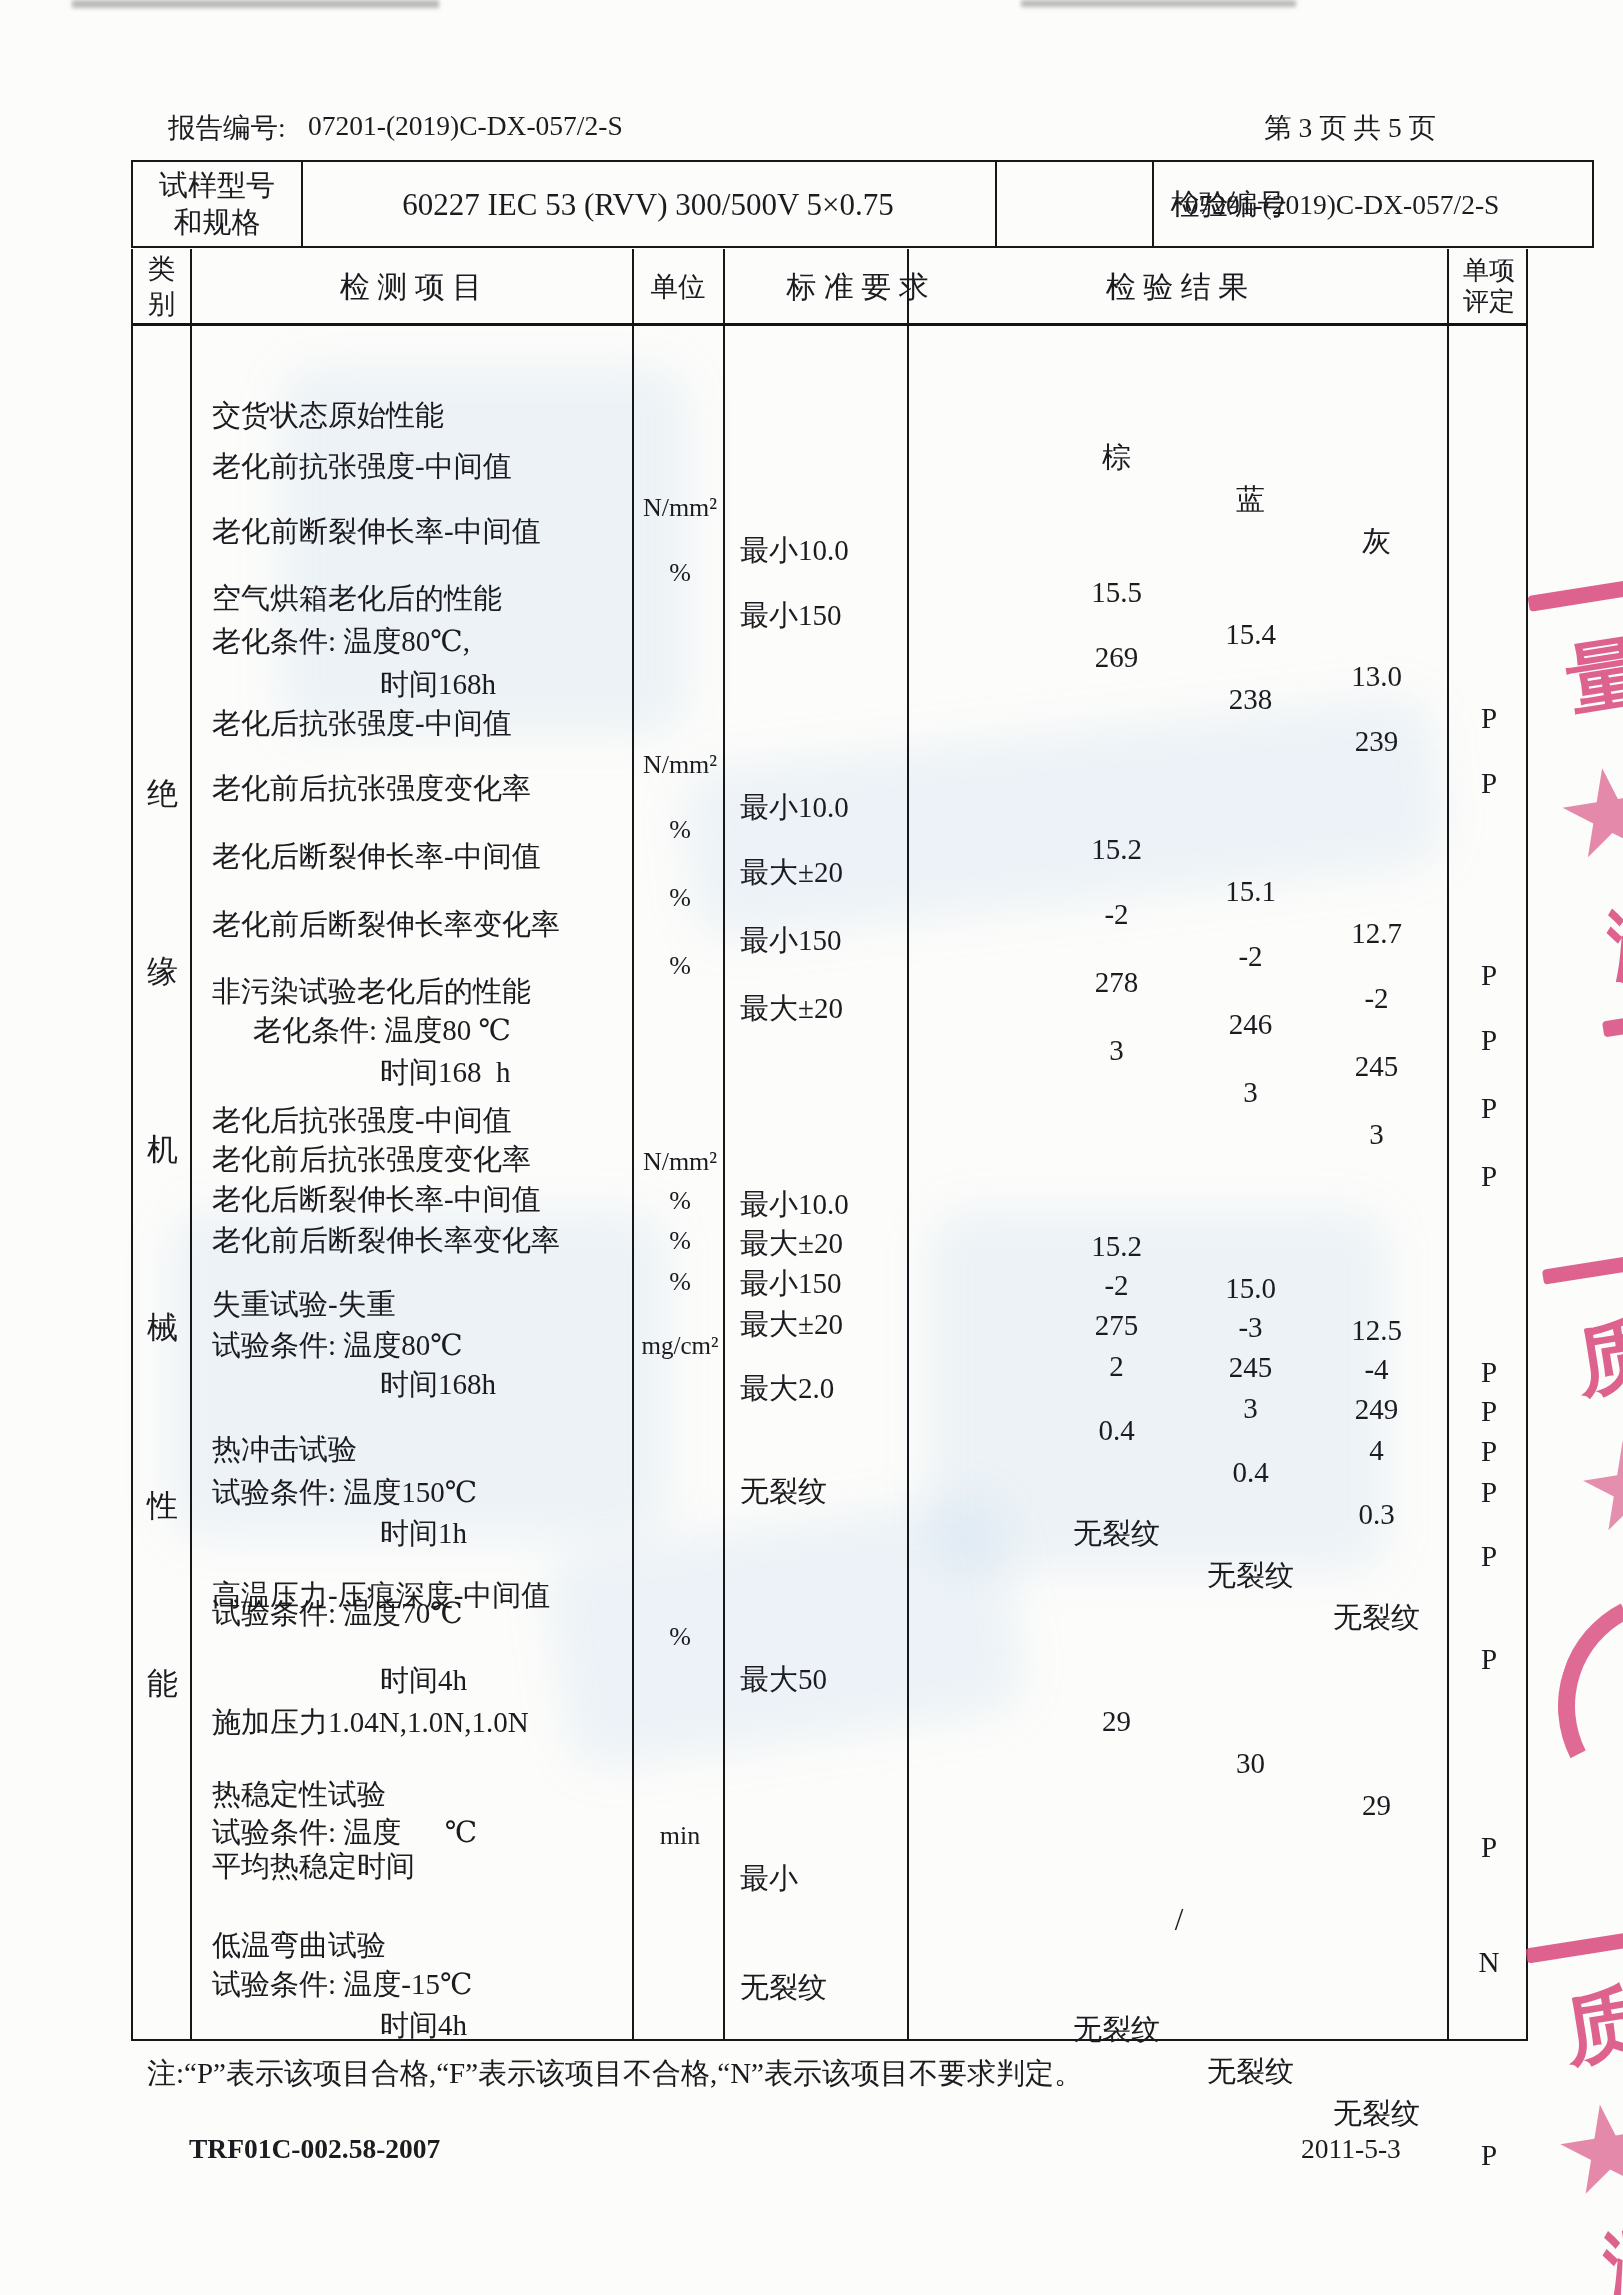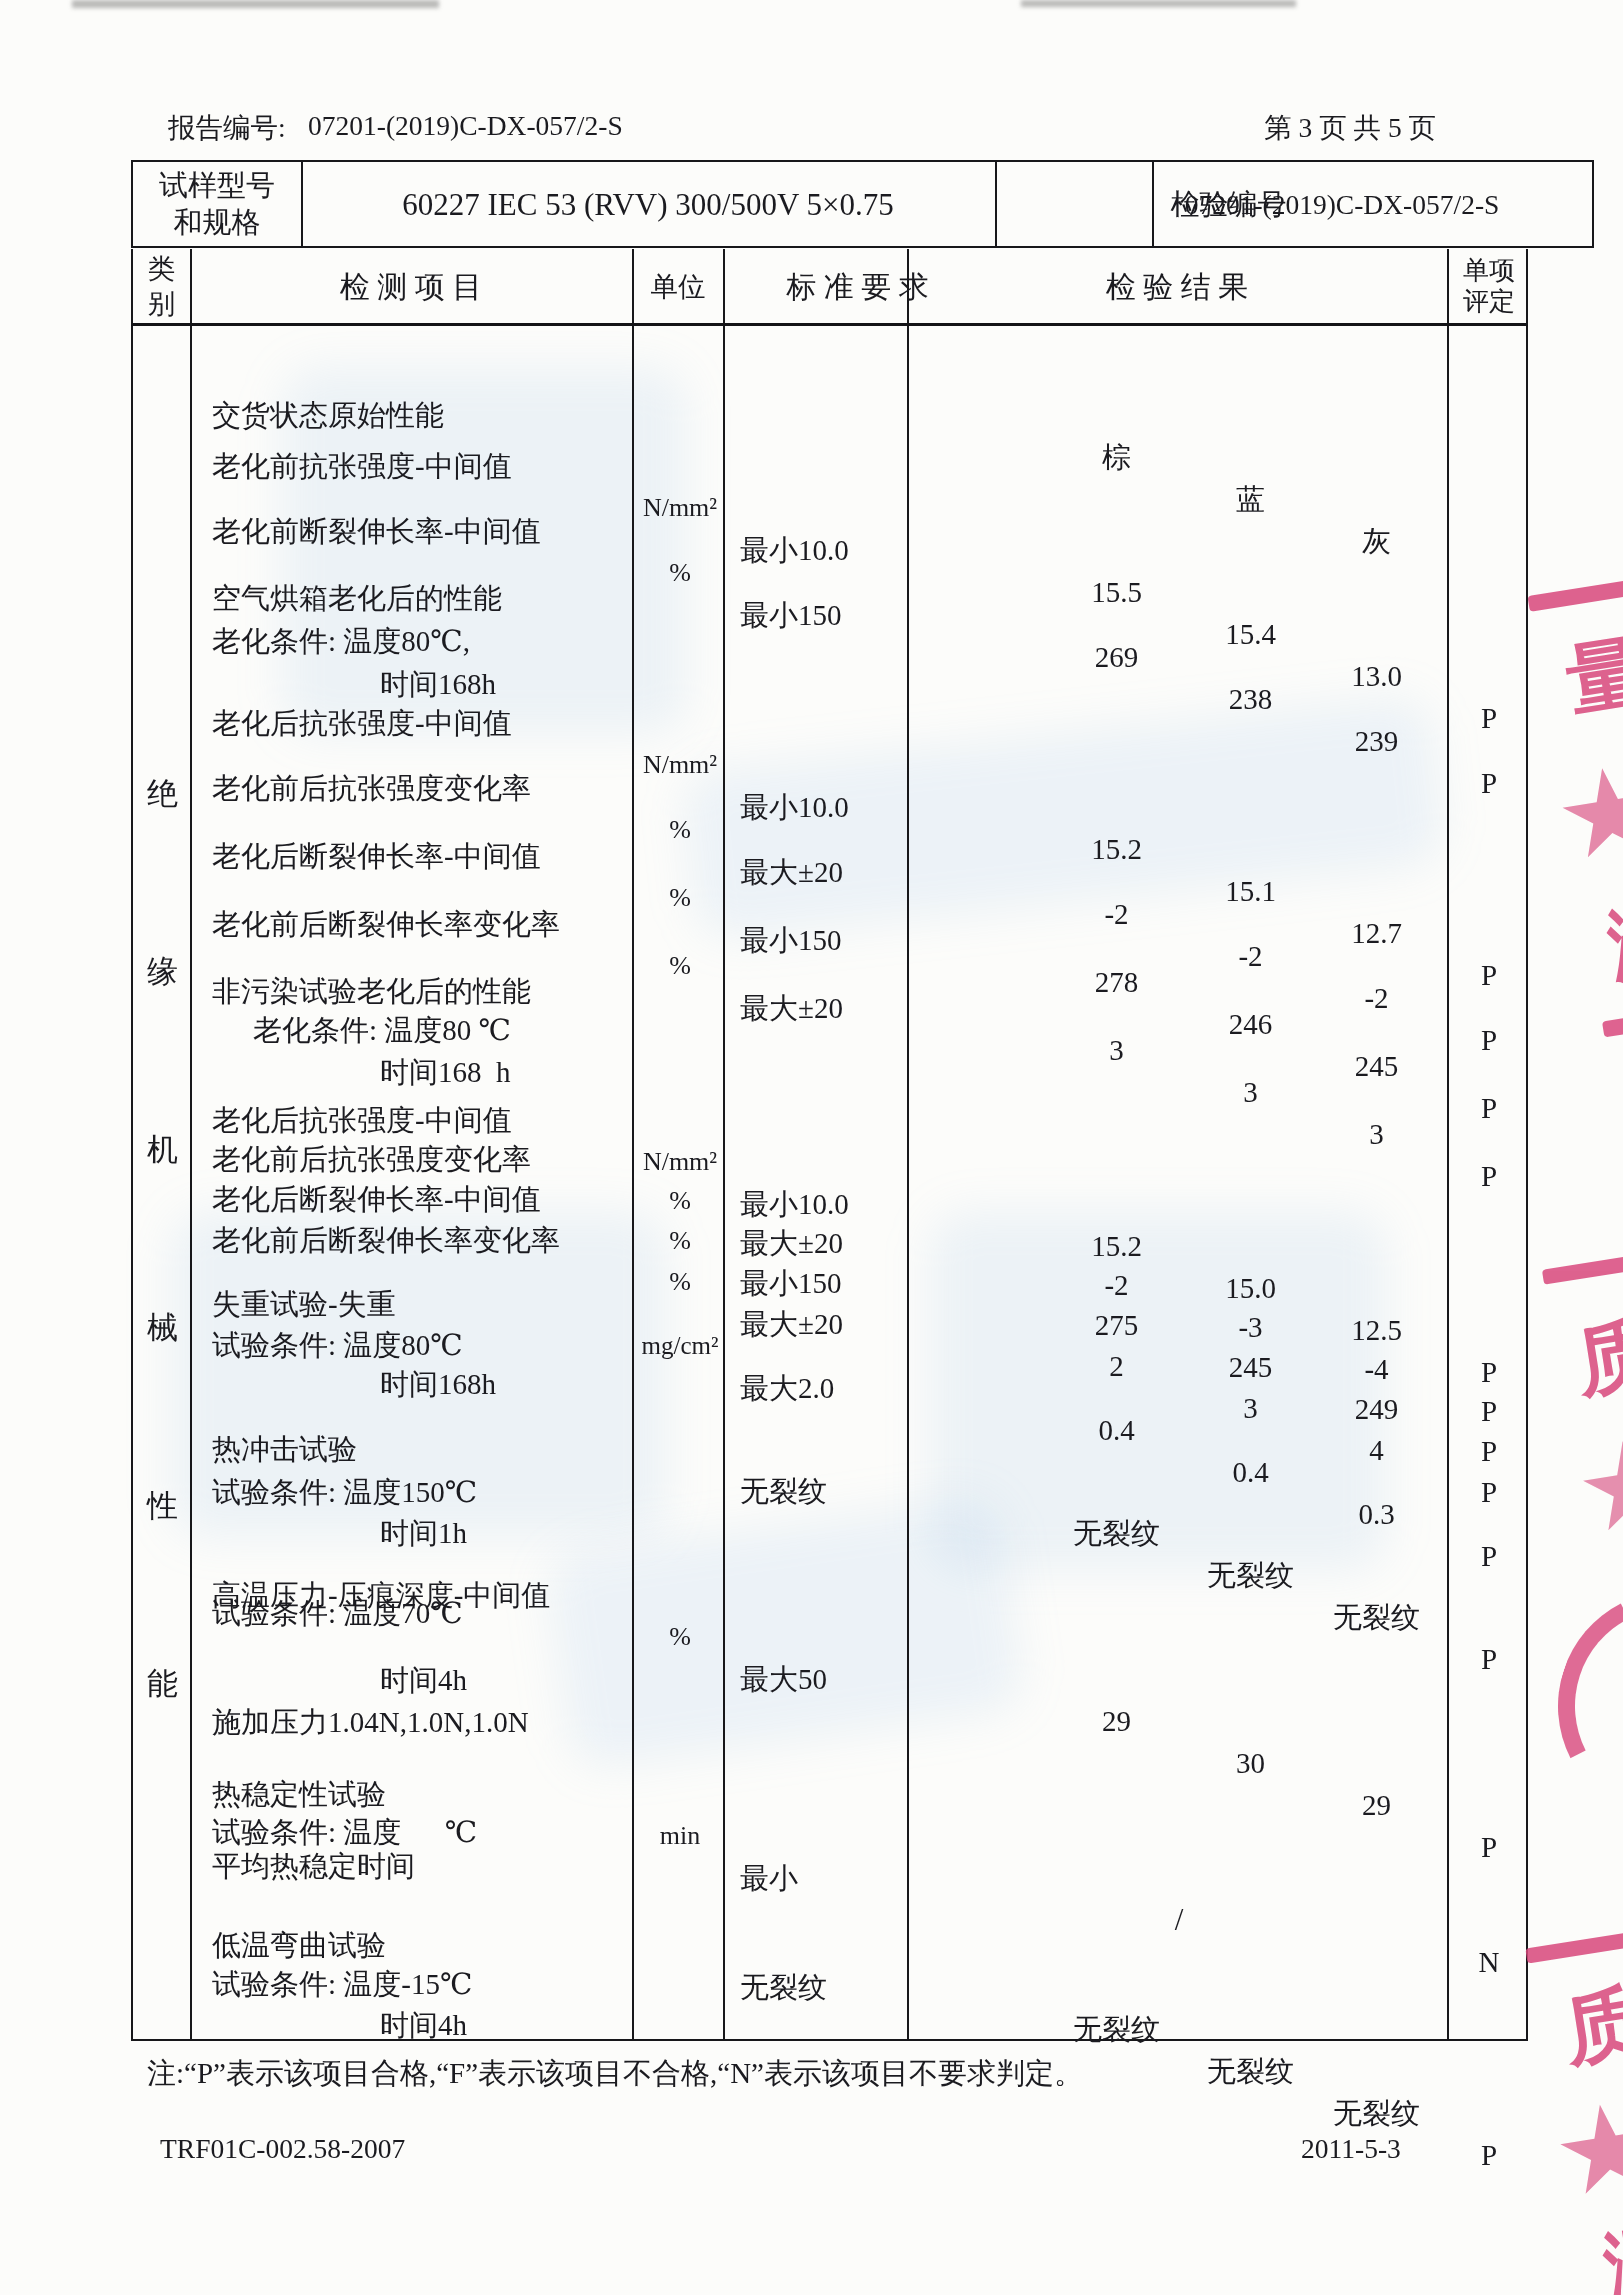--- a/index.html
+++ b/index.html
@@ -34,21 +34,21 @@
   .it.ind{left:247px;}
   .un{position:absolute;left:501px;width:92px;text-align:center;font-size:26px;}
   .sd{position:absolute;left:607px;}
   .rr{position:absolute;width:137px;text-align:center;}
   .r0{left:915px}.r1{left:1049px}.r2{left:1175px}
   .vp{position:absolute;left:1316px;width:80px;text-align:center;}
   .slash{position:absolute;left:776px;width:540px;text-align:center;font-size:31px;}
   
   .note{position:absolute;left:147px;top:2054px;font-size:29px;}
   .foot{position:absolute;top:2133px;left:0;width:100%;height:39px;font-size:27.5px;}
-  .foot .fno{position:absolute;left:160px;}
+  .foot .fno{position:absolute;left:189px;font-weight:bold;}
   .foot .fdate{position:absolute;left:1301px;width:170px;}
   
   .seal{position:absolute;color:#d8487c;opacity:.85;transform:rotate(-9deg);}
   .seal .bar{position:absolute;height:15.7px;background:#d8487c;border-radius:3.9px;}
   .seal .ch{position:absolute;font-weight:bold;}
   .seal .st{position:absolute;}
   .arc{position:absolute;width:196px;height:196px;border-radius:50%;border:17px solid transparent;border-left-color:#d8487c;opacity:.8;transform:rotate(18deg);}
 </style>
 </head>
 <body>

